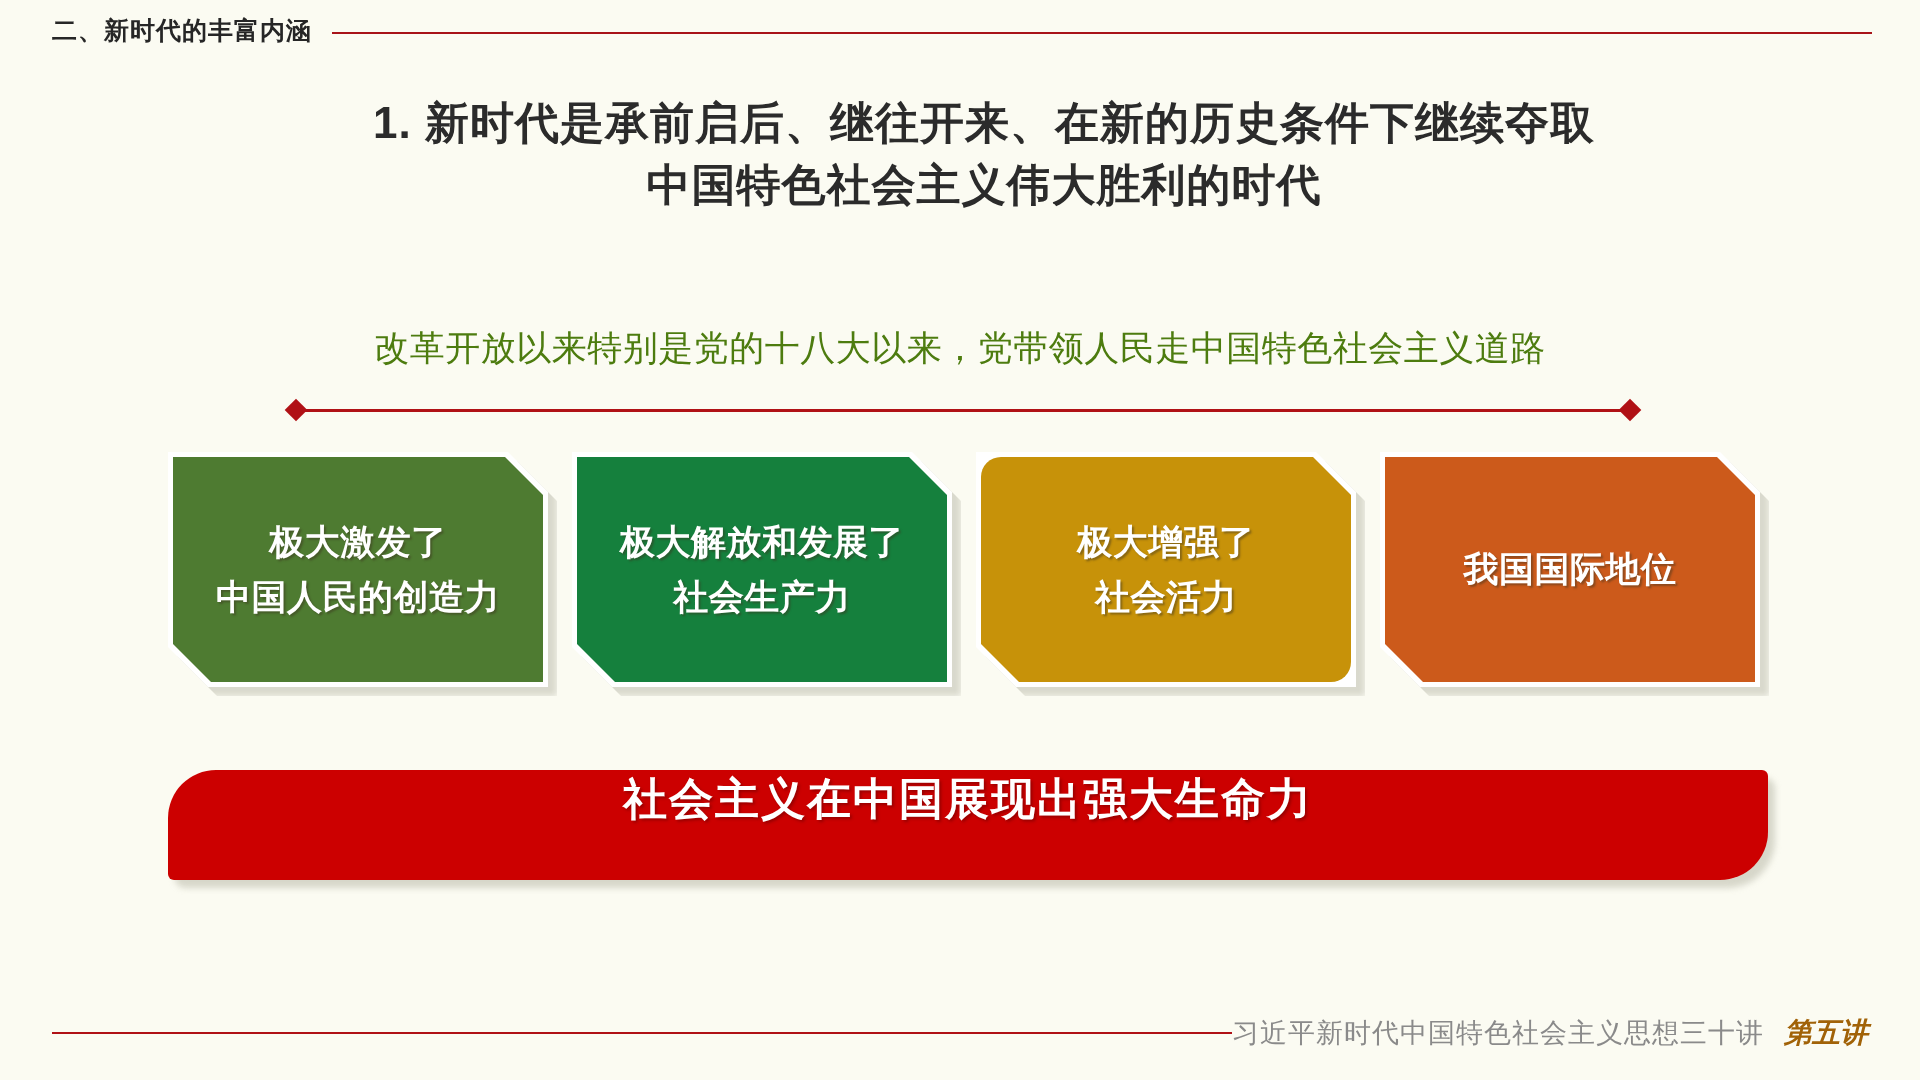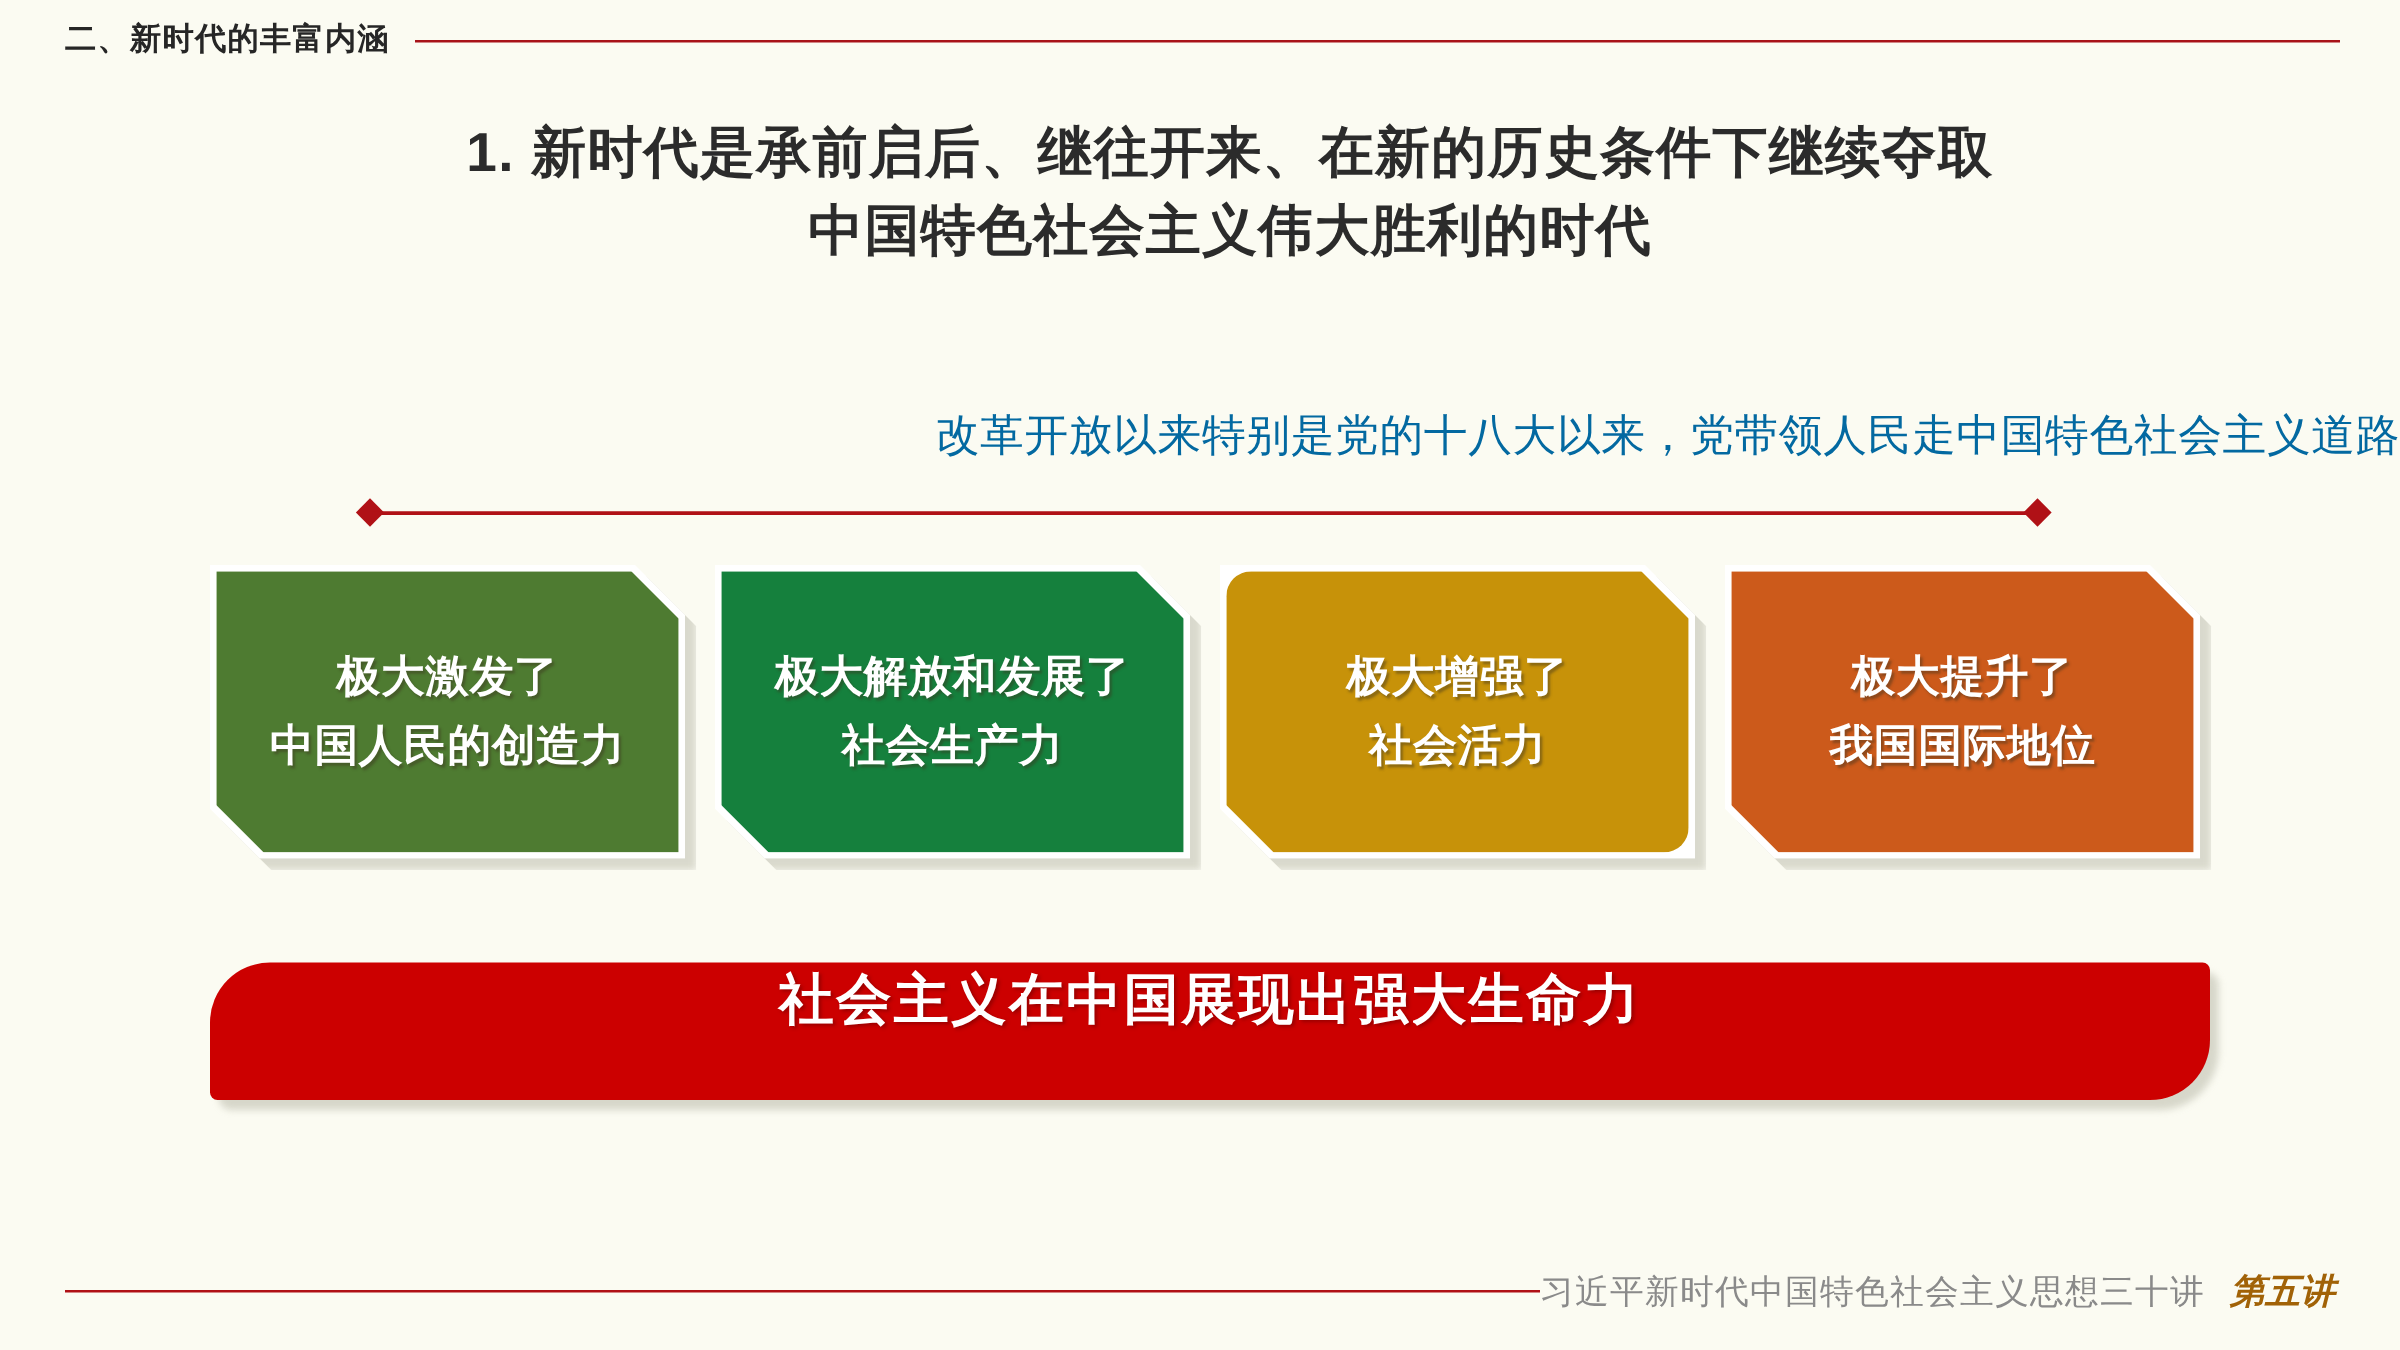--- a/index.html
+++ b/index.html
@@ -65,23 +65,23 @@
   .main-title .tline {
     display: block;
   }
 
   
   .subtitle {
     position: absolute;
     left: 0;
     top: 325px;
     width: 1920px;
-    text-align: right;
+    text-align: center;
     font-size: 35px;
-    color: #0369a1;
+    color: #4d7c0f;
     letter-spacing: 0.5px;
     font-family: "Liberation Sans", "DejaVu Sans", sans-serif;
   }
 
   
   .diamond-rule {
     position: absolute;
     left: 288px;
     top: 400px;
     width: 1350px;
@@ -291,21 +291,20 @@
       <div class="card" id="card-2" style="background: rgb(199, 146, 9); border-radius: 20px;">
         <span class="card-line">极大增强了</span>
         <span class="card-line">社会活力</span>
       </div>
     </div>
 
     <div class="card-wrap w4">
       <div class="card-shadow"></div>
       <div class="card-rim"></div>
       <div class="card" id="card-3" style="background: rgb(204, 90, 27);">
-        <span class="card-line">极大提升了</span>
         <span class="card-line">我国国际地位</span>
       </div>
     </div>
 
   </div>
 
   <div class="banner-wrap">
     <div class="banner-shadow"></div>
     <div class="banner" id="banner-box" style="background: rgb(204, 0, 0);">
       <span class="banner-text">社会主义在中国展现出强大生命力</span>

